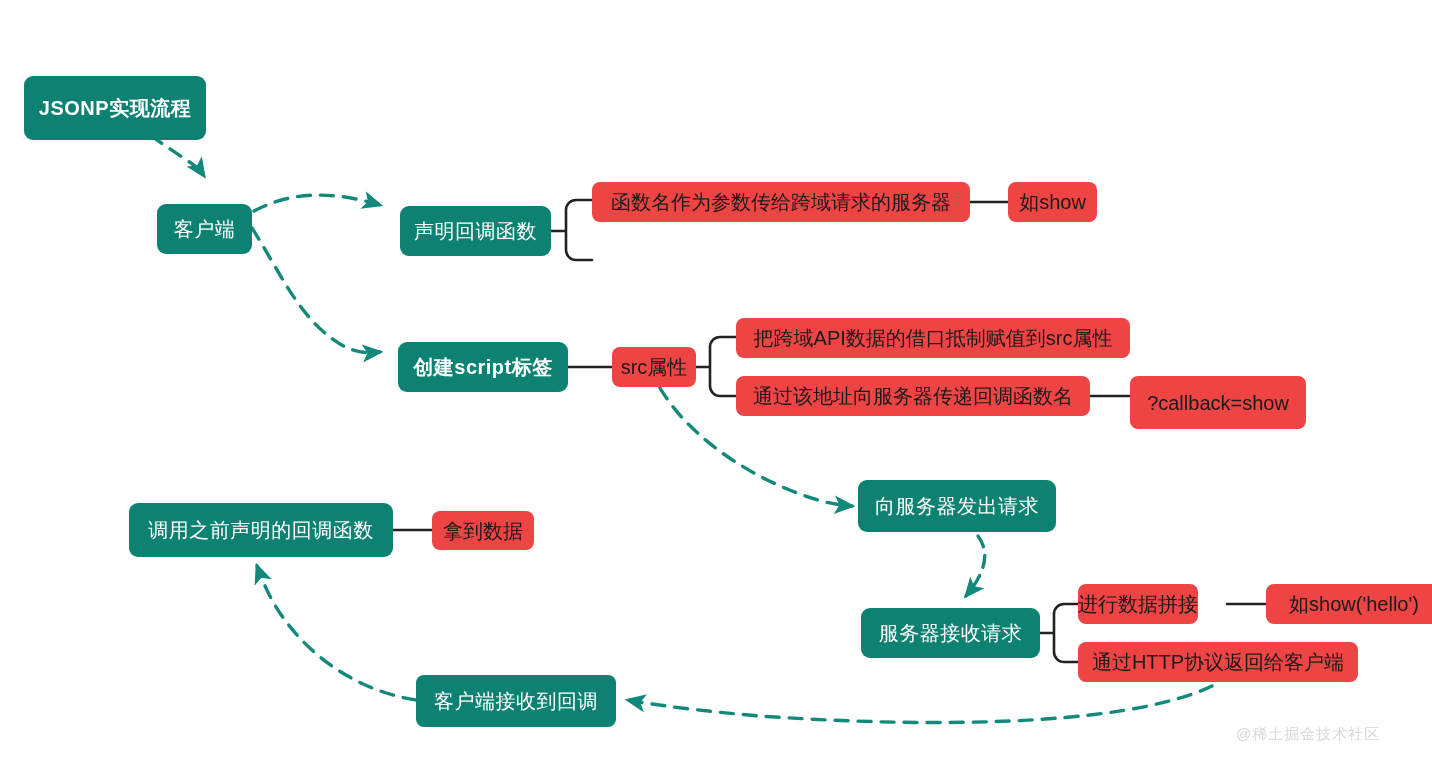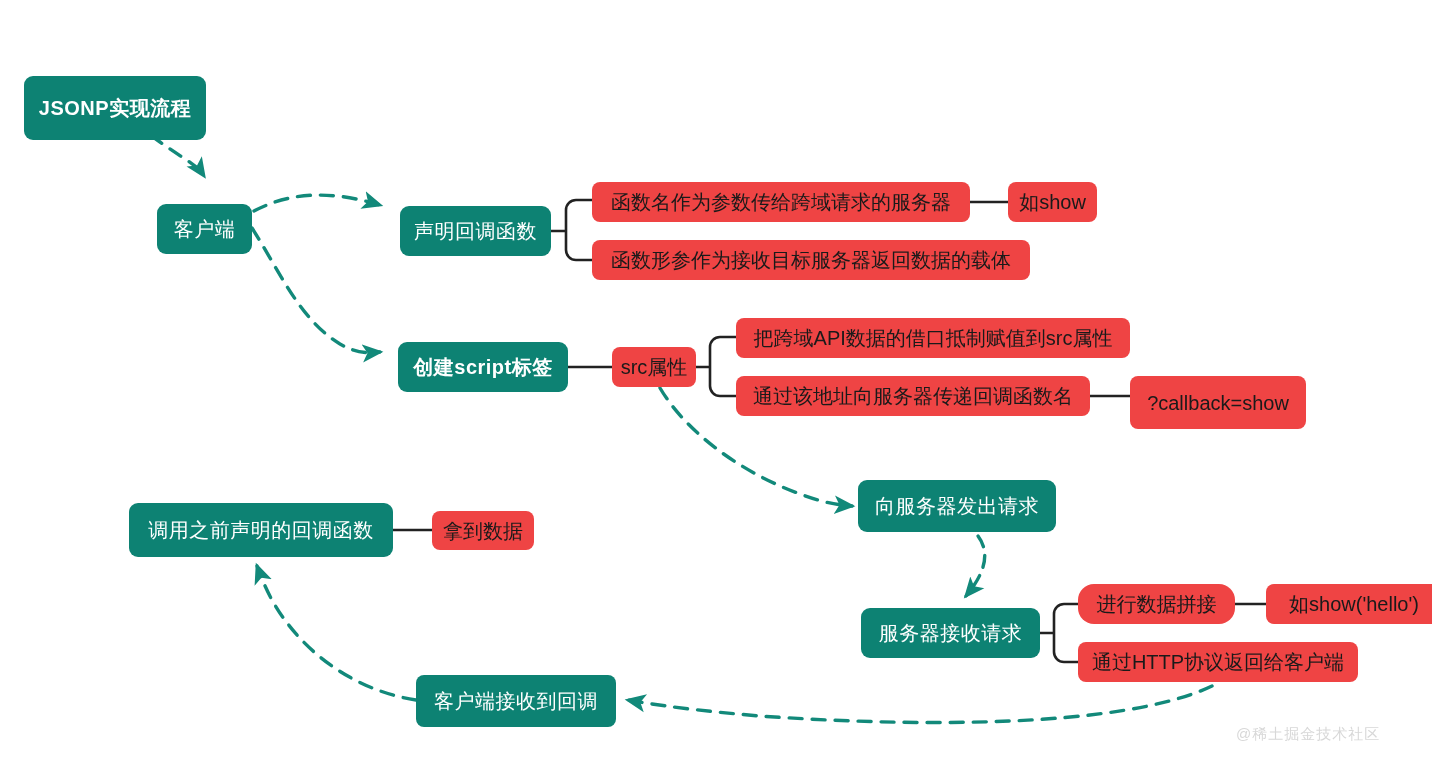--- a/index.html
+++ b/index.html
@@ -108,37 +108,36 @@
   <div class="node primary root" style="left:24px; top:32px; width:182px; height:64px;margin-top:44px;">JSONP实现流程</div>
 
   <div class="node primary" style="left:157px; top:204px; width:95px; height:50px;">客户端</div>
 
   <div class="node primary" style="left:400px; top:206px; width:151px; height:50px;">声明回调函数</div>
 
   <div class="node chip" style="left:592px; top:182px; width:378px; height:40px;">函数名作为参数传给跨域请求的服务器</div>
 
   <div class="node chip" style="left:1008px; top:182px; width:89px; height:40px;">如show</div>
 
-  <div class="node chip" style="left:592px; top:240px; width:438px; height:40px;">函数形参作为接收目标服务器返回数据的载体</div>
 
   <div class="node primary bold" style="left:398px; top:342px; width:170px; height:50px;">创建script标签</div>
 
   <div class="node chip" style="left:612px; top:347px; width:84px; height:40px;">src属性</div>
 
   <div class="node chip" style="left:736px; top:318px; width:394px; height:40px;">把跨域API数据的借口抵制赋值到src属性</div>
 
   <div class="node chip" style="left:736px; top:376px; width:354px; height:40px;">通过该地址向服务器传递回调函数名</div>
 
   <div class="node chip" style="left:1130px; top:376px; width:176px; height:53px;text-align:right;">?callback=show</div>
 
   <div class="node primary" style="left:858px; top:480px; width:198px; height:52px;">向服务器发出请求</div>
 
   <div class="node primary" style="left:861px; top:608px; width:179px; height:50px;">服务器接收请求</div>
 
-  <div class="node chip" style="left:1078px; top:584px; width:157px; height:40px;border-radius:16px;">进行数据拼接</div>
+  <div class="node chip" style="left:1078px; top:584px; width:120px; height:40px;">进行数据拼接</div>
 
   <div class="node chip" style="left:1266px; top:584px; width:176px; height:40px;">如show('hello')</div>
 
   <div class="node chip" style="left:1078px; top:642px; width:280px; height:40px;">通过HTTP协议返回给客户端</div>
 
   <div class="node primary" style="left:416px; top:675px; width:200px; height:52px;border-radius:8px;">客户端接收到回调</div>
 
   <div class="node primary" style="left:129px; top:503px; width:264px; height:54px;">调用之前声明的回调函数</div>
 
   <div class="node chip" style="left:432px; top:511px; width:102px; height:39px;">拿到数据</div>

